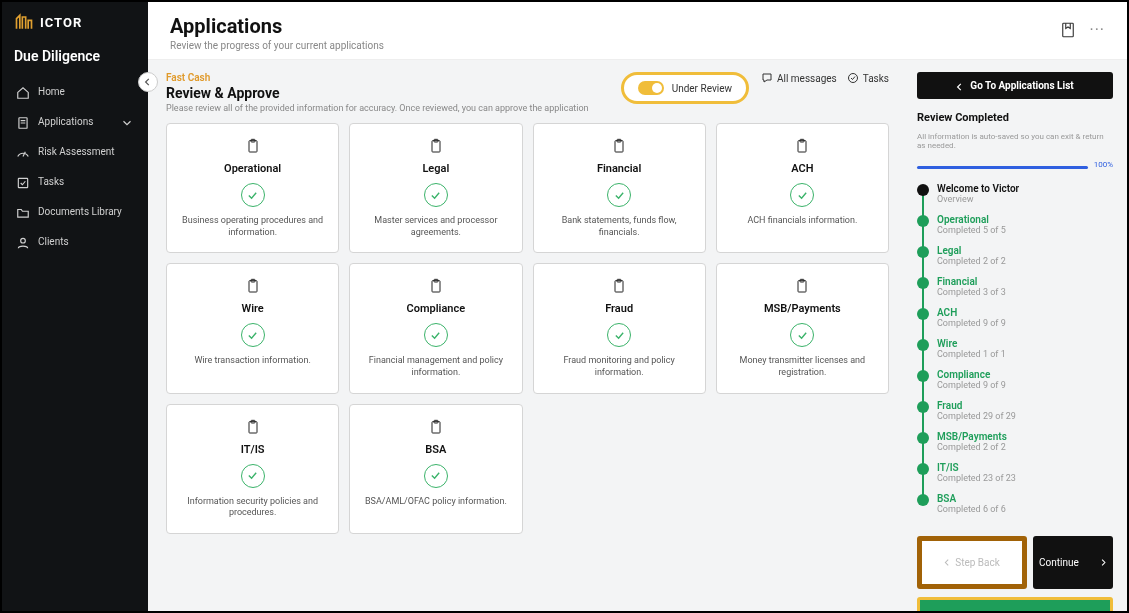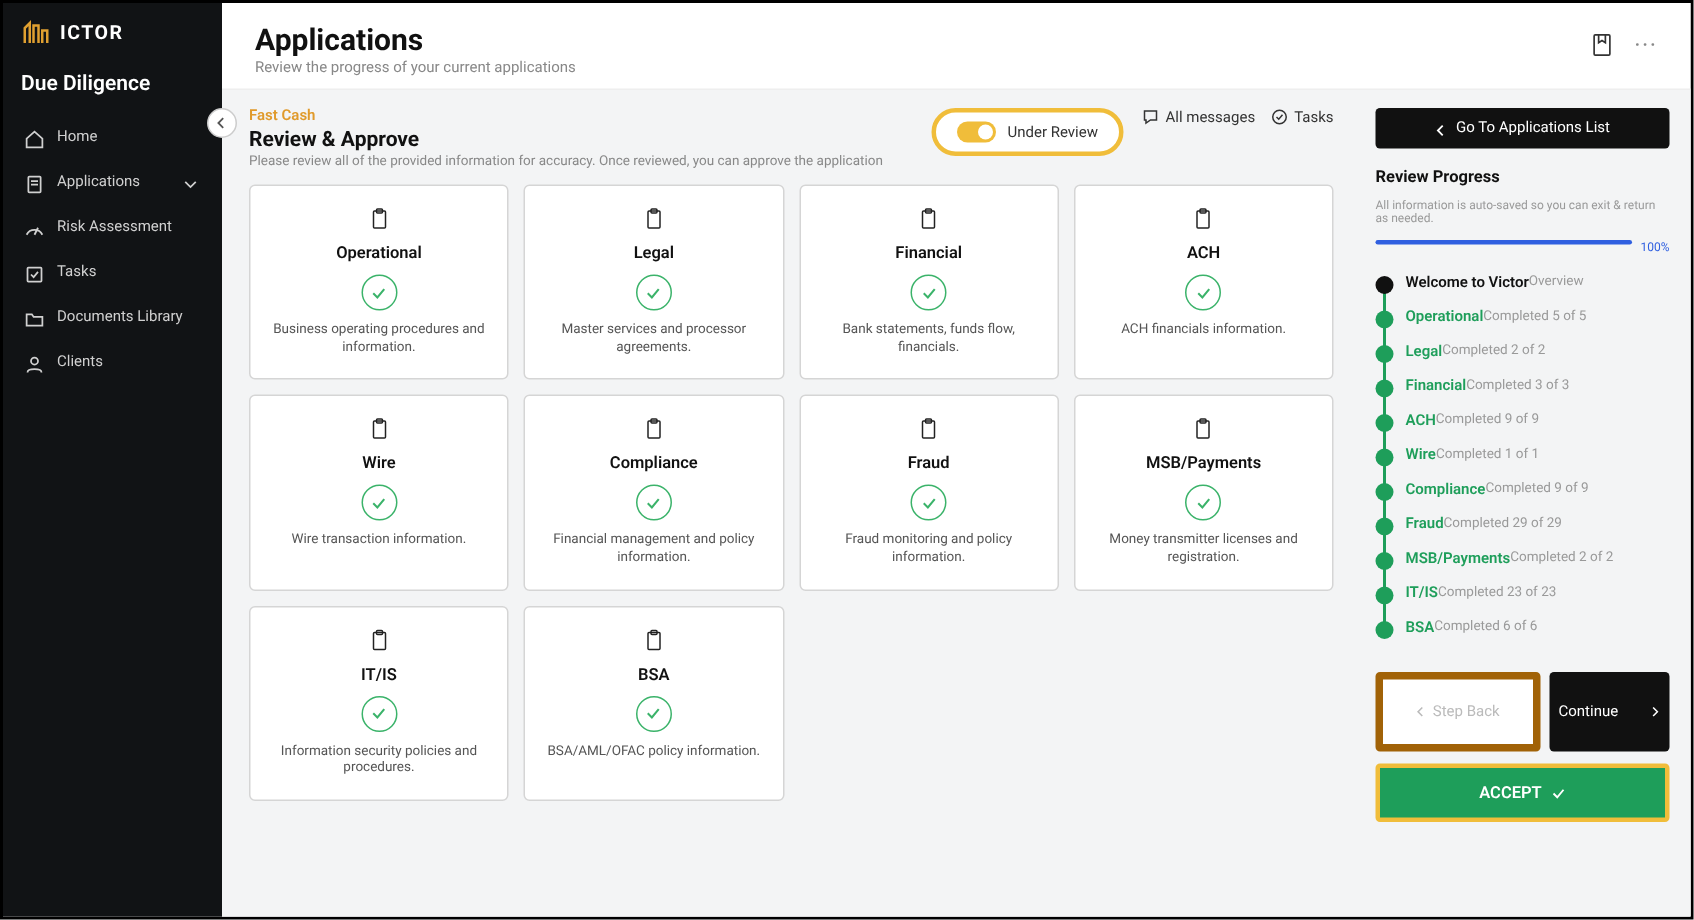--- a/index.html
+++ b/index.html
@@ -36,33 +36,33 @@
 .review-actions { display: flex; align-items: center; gap: 10px; font-size: 10px; color: #333; }
 .review-actions .act { display: flex; align-items: center; gap: 4px; cursor: pointer; }
 .cards { display: grid; grid-template-columns: repeat(4, 1fr); gap: 10px; }
 .card { background: #fff; border: 1px solid #d5d5d5; border-radius: 4px; padding: 14px 10px; text-align: center; display: flex; flex-direction: column; align-items: center; gap: 8px; cursor: pointer; min-height: 125px; }
 .card .clip-icon { width: 16px; height: 16px; color: #222; }
 .card-title { font-size: 11px; font-weight: 600; }
 .check-circle { width: 24px; height: 24px; border: 1.5px solid #3bb36a; border-radius: 50%; display: flex; align-items: center; justify-content: center; }
 .check-circle svg { width: 11px; height: 11px; stroke: #3bb36a; }
 .card-desc { font-size: 9px; color: #555; line-height: 1.3; }
 .right-panel { width: 220px; padding: 12px 14px 12px 10px; display: flex; flex-direction: column; gap: 8px; }
-.go-btn { background: #111; color: #fff; font-size: 10px; padding: 8px 10px; border-radius: 3px; text-align: center; cursor: pointer; display: flex; align-items: flex-end; justify-content: center; gap: 6px; }
+.go-btn { background: #111; color: #fff; font-size: 10px; padding: 8px 10px; border-radius: 3px; text-align: center; cursor: pointer; display: flex; align-items: flex-end; justify-content: center; gap: 6px; font-weight: bold; }
 .progress-title { font-size: 11px; font-weight: 700; margin-top: 4px; }
 .progress-sub { font-size: 8px; color: #999; }
-.progress-bar-row { display: flex; align-items: flex-start; gap: 6px; margin-top: 2px; }
+.progress-bar-row { display: flex; align-items: flex-end; gap: 6px; margin-top: 2px; }
 .progress-bar { flex: 1; height: 3px; background: #2f5fe0; border-radius: 2px; }
 .progress-pct { font-size: 8px; color: #2f5fe0; }
 .steps { position: relative; margin-top: 6px; }
 .step { display: flex; align-items: flex-start; gap: 8px; position: relative; padding-bottom: 10px; }
 .step::before { content: ''; position: absolute; left: 5px; top: 12px; bottom: -2px; width: 2px; background: #1e9e5a; }
 .step:last-child::before { display: none; }
 .step-dot { width: 12px; height: 12px; border-radius: 50%; background: #1e9e5a; flex-shrink: 0; margin-top: 1px; z-index: 1; }
 .step.first .step-dot { background: #111; width: 12px; height: 12px; }
-.step-text { display: flex; flex-direction: row; }
+.step-text { display: flex; flex-direction: column; }
 .step-name { font-size: 10px; font-weight: 600; color: #1e9e5a; }
 .step.first .step-name { color: #111; }
 .step-sub { font-size: 9px; color: #999; }
 .action-row { display: flex; gap: 6px; margin-top: 4px; }
 .step-back { flex: 1; border: 5px solid #a16207; color: #bbb; background: #fff; font-size: 10px; padding: 16px; border-radius: 3px; text-align: center; display: flex; align-items: center; justify-content: center; gap: 4px; }
 .continue-btn { flex: 1; background: #111; color: #fff; font-size: 10px; padding: 6px; border-radius: 3px; text-align: center; cursor: pointer; display: flex; align-items: center; justify-content: space-between; gap: 4px; }
 .accept-btn { background: #1e9e5a; color: #fff; font-size: 11px; font-weight: 600; padding: 10px; border-radius: 3px; text-align: center; cursor: pointer; border: 3px solid #f0bd3a; display: flex; align-items: center; justify-content: center; gap: 6px; }
 svg { display: block; }
 </style>
 </head>
@@ -307,21 +307,21 @@
           </div>
       </div>
 
       <div class="right-panel">
         <div class="go-btn">
           <svg width="8" height="8" viewBox="0 0 10 10" stroke="#fff" stroke-width="1.5" fill="none">
               <path d="M6 1 L2 5 L6 9"></path>
             </svg>
           <span>Go To Applications List</span>
         </div>
-        <div class="progress-title">Review Progress</div>
+        <div class="progress-title">Review Completed</div>
         <div class="progress-sub">All information is auto-saved so you can exit &amp; return as needed.</div>
         <div class="progress-bar-row">
           <div class="progress-bar"></div>
           <div class="progress-pct">100%</div>
         </div>
         <div class="steps" id="steps-container">
             <div class="step first">
     <div class="step-dot"></div>
     <div class="step-text">
       <div class="step-name">Welcome to Victor</div>

